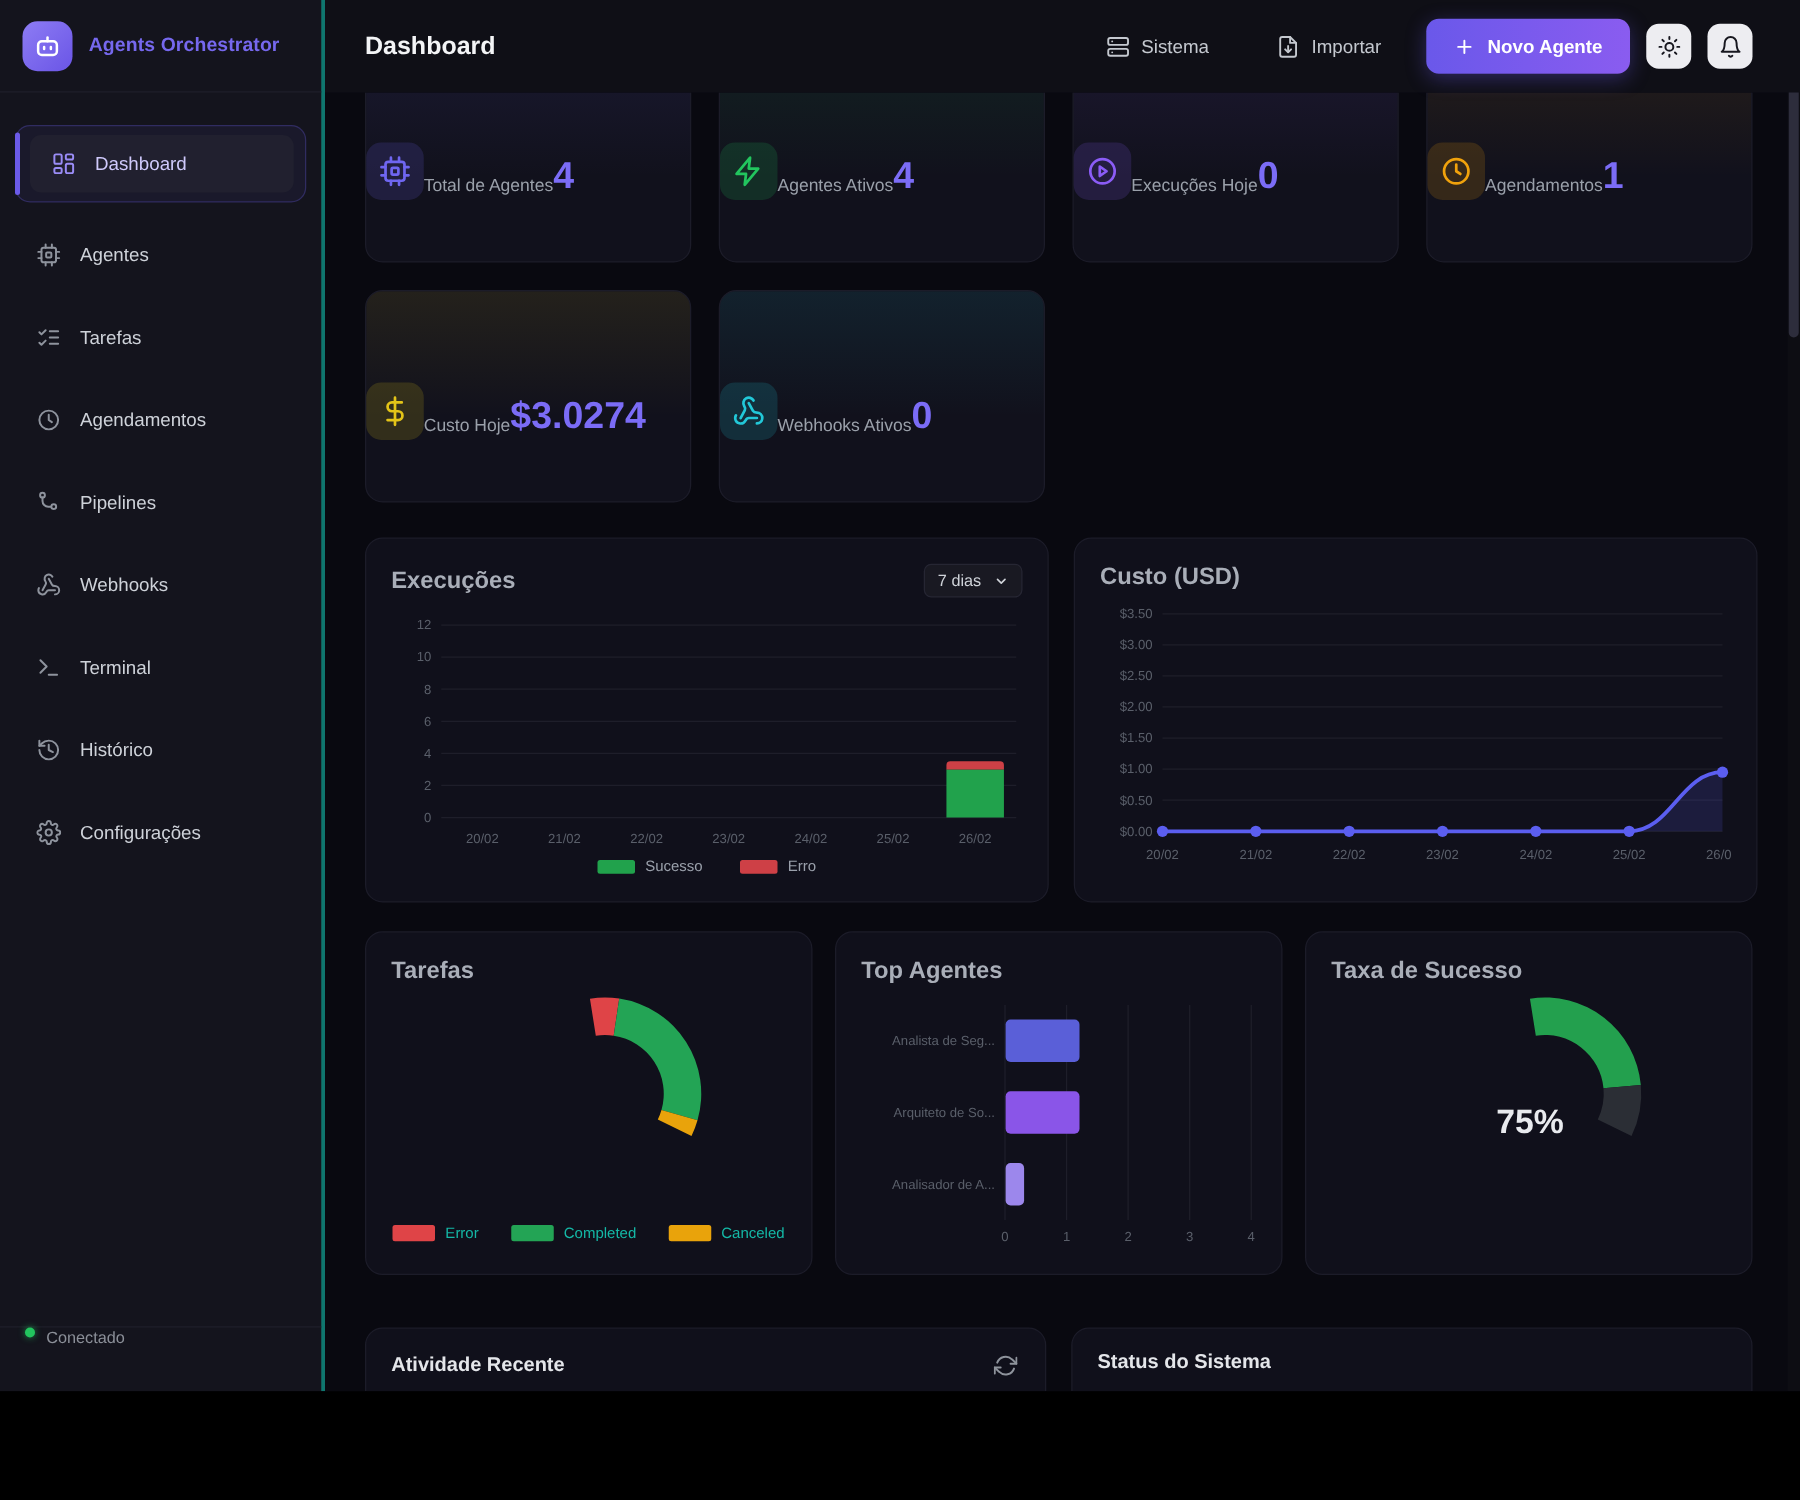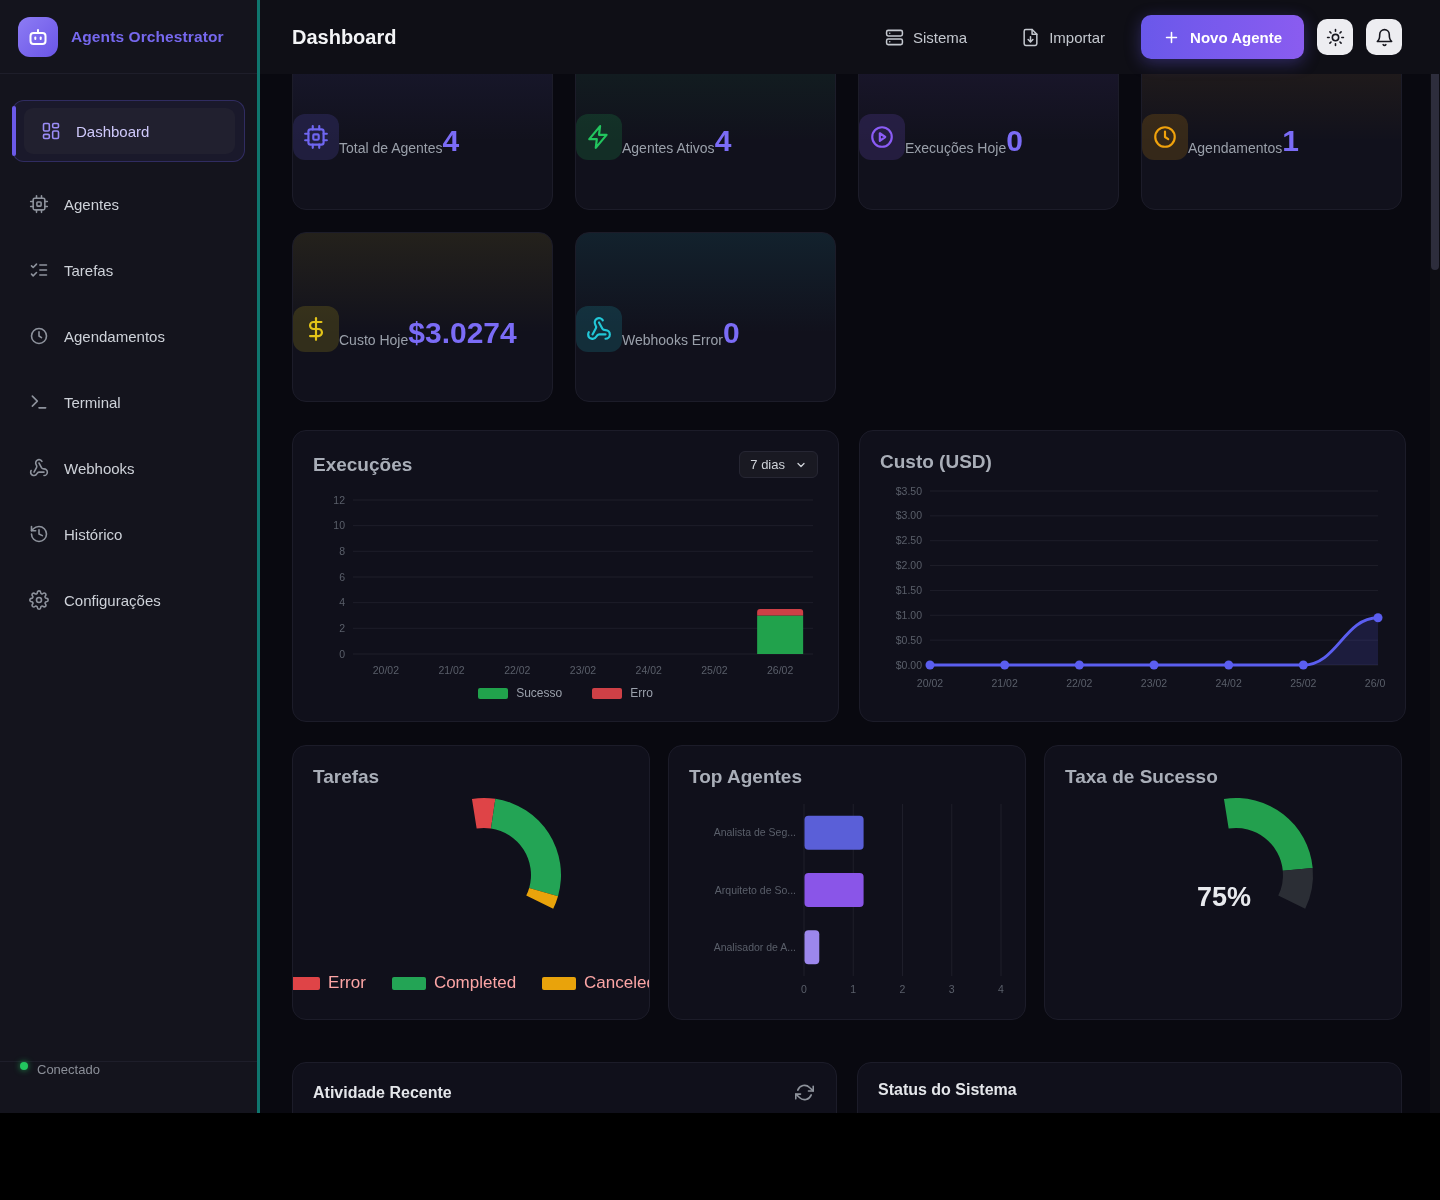--- a/index.html
+++ b/index.html
@@ -63,21 +63,21 @@
   .chart-svg{display:block;margin-top:10px}
   .chart-svg text{font-size:10.5px;fill:#5a5f6a;font-family:"Liberation Sans","DejaVu Sans",sans-serif}
   .legend{display:flex;justify-content:center;gap:30px;margin-top:8px}
   .legend-item{display:flex;align-items:center;gap:8px;font-size:12px;color:#9aa0ab}
   .swatch{width:30px;height:11px;border-radius:2px;background:#555}
 
   .small-card{height:275px;padding:20px;position:relative;overflow:hidden}
   .donut-svg{position:absolute;left:0;top:0}
   .small-legend{position:absolute;left:0;right:0;bottom:26px;display:flex;justify-content:center;gap:26px}
   .small-legend .swatch{width:34px;height:13px}
-  .small-legend .legend-item{font-size:17px;color:#fca5a5}
+  .small-legend .legend-item{font-size:12px;color:#14b8a6}
   .gauge-value{position:absolute;left:129px;top:136px;width:100px;text-align:center;
     font-size:27px;font-weight:bold;color:#e8eaee;z-index:2}
 
   .section-card{height:170px;padding:18px 20px;position:relative}
   .section-head{display:flex;align-items:center;justify-content:space-between}
   .section-title{font-size:16px;font-weight:bold;color:#e4e6ea}
   .icon-btn{background:none;border:none;color:#8e939c;cursor:pointer;padding:2px}
 
   
   .scrollbar-track{position:absolute;right:0;top:0;width:10px;height:1113px;background:#0d0d13}
@@ -151,37 +151,49 @@
                 <path d="M12 7v5l3 2"></path>
               </svg>
             </span>
           <span class="nav-label">Agendamentos</span>
         </div>
       </div>
       <div class="nav-item">
         <div class="nav-inner">
           <span class="nav-icon">
               <svg class="ic" width="20" height="20" viewBox="0 0 24 24" fill="none" stroke="currentColor" stroke-width="1.9" stroke-linecap="round" stroke-linejoin="round">
-                <path d="m4 17 6-6-6-6"></path>
-                <path d="M12 19h8"></path>
-              </svg>
-            </span>
-          <span class="nav-label">Terminal</span>
+                <circle cx="6" cy="5" r="2.3"></circle>
+                <path d="M6 7.3v3.2a5.5 5.5 0 0 0 5.5 5.5h2.5"></path>
+                <circle cx="16.8" cy="16" r="2.3"></circle>
+              </svg>
+            </span>
+          <span class="nav-label">Pipelines</span>
         </div>
       </div>
       <div class="nav-item">
         <div class="nav-inner">
           <span class="nav-icon">
               <svg class="ic" width="20" height="20" viewBox="0 0 24 24" fill="none" stroke="currentColor" stroke-width="1.9" stroke-linecap="round" stroke-linejoin="round">
                 <path d="M18 16.98h-5.99c-1.1 0-1.95.94-2.48 1.9A4 4 0 0 1 2 17c.01-.7.2-1.4.57-2"></path>
                 <path d="m6 17 3.13-5.78c.53-.97.1-2.18-.5-3.1a4 4 0 1 1 6.89-4.06"></path>
                 <path d="m12 6 3.13 5.73C15.66 12.7 16.9 13 18 13a4 4 0 0 1 0 8"></path>
               </svg>
             </span>
           <span class="nav-label">Webhooks</span>
+        </div>
+      </div>
+      <div class="nav-item">
+        <div class="nav-inner">
+          <span class="nav-icon">
+              <svg class="ic" width="20" height="20" viewBox="0 0 24 24" fill="none" stroke="currentColor" stroke-width="1.9" stroke-linecap="round" stroke-linejoin="round">
+                <path d="m4 17 6-6-6-6"></path>
+                <path d="M12 19h8"></path>
+              </svg>
+            </span>
+          <span class="nav-label">Terminal</span>
         </div>
       </div>
       <div class="nav-item">
         <div class="nav-inner">
           <span class="nav-icon">
               <svg class="ic" width="20" height="20" viewBox="0 0 24 24" fill="none" stroke="currentColor" stroke-width="1.9" stroke-linecap="round" stroke-linejoin="round">
                 <path d="M3 12a9 9 0 1 0 9-9 9.75 9.75 0 0 0-6.74 2.74L3 8"></path>
                 <path d="M3 3v5h5"></path>
                 <path d="M12 7v5l4 2"></path>
               </svg>
@@ -319,21 +331,21 @@
             <div class="stat-value">$3.0274</div>
           </div>
           <div class="card stat-card" style="--tint: rgba(34,200,216,0.09); --iconbg: rgba(34,200,216,0.16);">
             <div class="stat-icon" style="color: rgb(34, 200, 216);">
                 <svg class="ic" width="26" height="26" viewBox="0 0 24 24" fill="none" stroke="currentColor" stroke-width="2" stroke-linecap="round" stroke-linejoin="round">
                   <path d="M18 16.98h-5.99c-1.1 0-1.95.94-2.48 1.9A4 4 0 0 1 2 17c.01-.7.2-1.4.57-2"></path>
                   <path d="m6 17 3.13-5.78c.53-.97.1-2.18-.5-3.1a4 4 0 1 1 6.89-4.06"></path>
                   <path d="m12 6 3.13 5.73C15.66 12.7 16.9 13 18 13a4 4 0 0 1 0 8"></path>
                 </svg>
               </div>
-            <div class="stat-label">Webhooks Error</div>
+            <div class="stat-label">Webhooks Ativos</div>
             <div class="stat-value">0</div>
           </div>
         </div>
 
         <div class="grid2">
           <div class="card chart-card">
             <div class="chart-head">
               <div class="chart-title">Execuções</div>
               <div class="select">
                 <span>7 dias</span>

